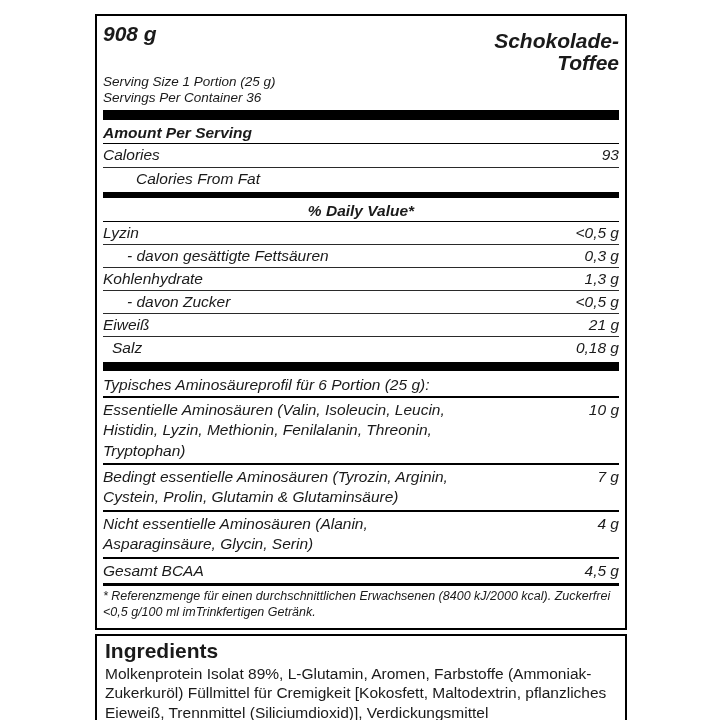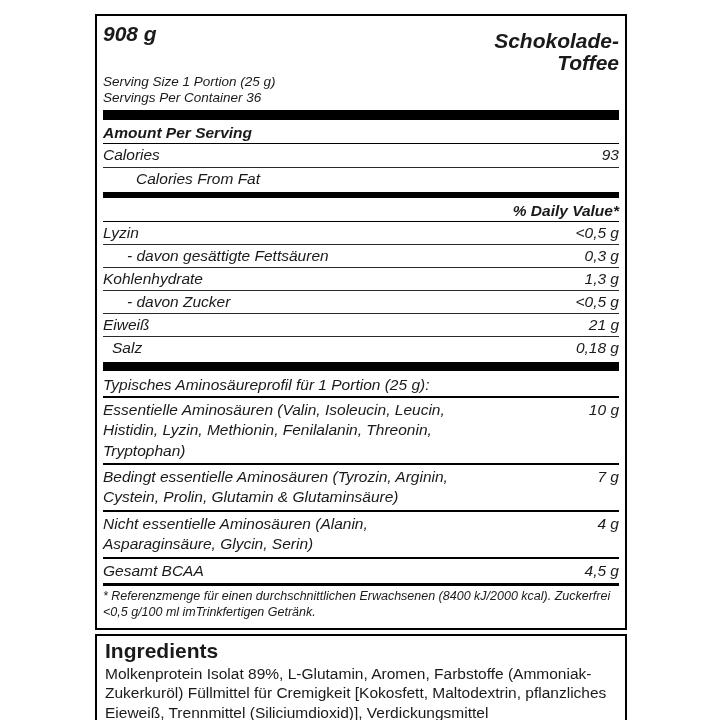--- a/index.html
+++ b/index.html
@@ -67,21 +67,21 @@
     font-size: 15.5px;
     line-height: 1.3;
     border-bottom: 1px solid #2a2a2a;
     padding: 1px 0;
   }
   .row.noline { border-bottom: none; margin-left: 9px; }
   .indent { padding-left: 24px; }
   .dv-row {
     font-size: 15.5px;
     font-weight: bold;
-    text-align: right;
+    text-align: center;
     border-bottom: 1px solid #000;
     padding: 2px 0 1px 0;
   }
   .amino-title {
     font-size: 15.5px;
     border-bottom: 2px solid #000;
     padding: 3px 0 2px 0;
     margin-top: 1px;
   }
   .amino-row {
@@ -174,21 +174,21 @@
       <span>Eiweiß</span>
       <span>21 g</span>
     </div>
     <div class="row noline">
       <span>Salz</span>
       <span>0,18 g</span>
     </div>
 
     <div class="bar bar-9"></div>
 
-    <div class="amino-title">Typisches Aminosäureprofil für 1 Portion (25 g):</div>
+    <div class="amino-title">Typisches Aminosäureprofil für 6 Portion (25 g):</div>
 
     <div class="amino-row">
       <span class="a-name">Essentielle Aminosäuren (Valin, Isoleucin, Leucin, Histidin, Lyzin, Methionin, Fenilalanin, Threonin, Tryptophan)</span>
       <span class="a-val">10 g</span>
     </div>
     <div class="amino-row">
       <span class="a-name">Bedingt essentielle Aminosäuren (Tyrozin, Arginin, Cystein, Prolin, Glutamin &amp; Glutaminsäure)</span>
       <span class="a-val">7 g</span>
     </div>
     <div class="amino-row">

